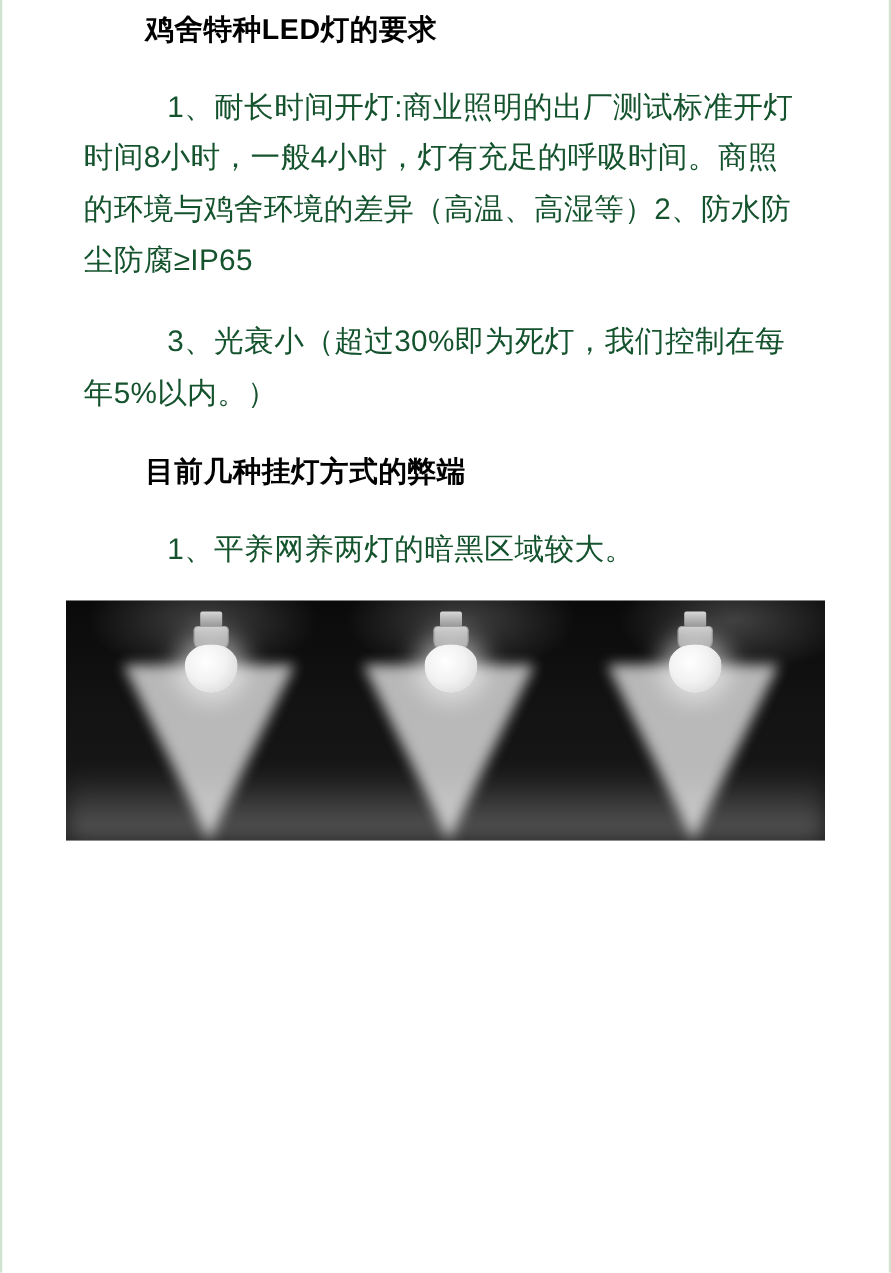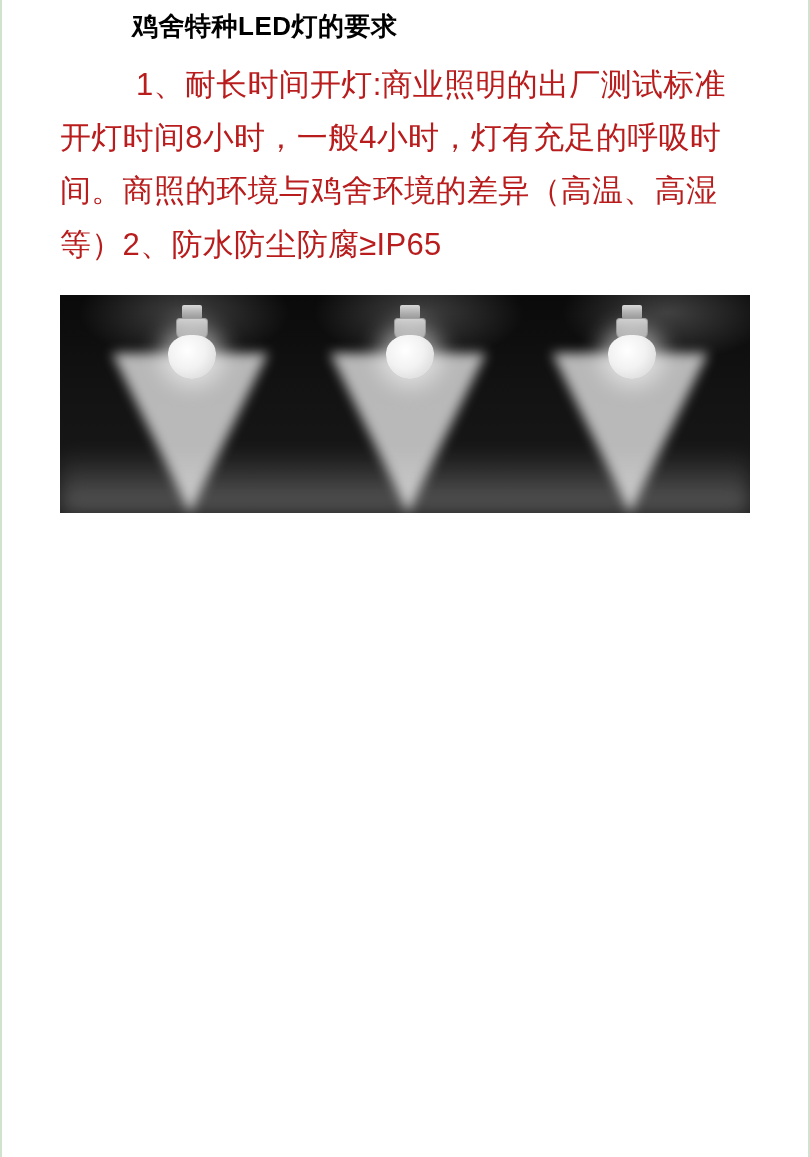--- a/index.html
+++ b/index.html
@@ -30,23 +30,23 @@
   h2.heading {
     font-size: 26px;
     font-weight: bold;
     color: #000000;
     margin: 0;
     padding: 8px 0 6px 72px;
     line-height: 1.45;
     letter-spacing: 0.5px;
   }
   p.para {
-    font-size: 31px;
-    color: #b91c1c;
-    margin: 0;
+    font-size: 27px;
+    color: #14532d;
+    margin: 16px;
     padding: 6px 0 6px 0;
     line-height: 1.72;
     text-indent: 76px;
     letter-spacing: 0.3px;
   }
   .figure {
     margin: 18px 0 14px 0;
     padding: 0;
     width: 690px;
     height: 218px;
@@ -127,25 +127,28 @@
 </head>
 <body>
 
 <div class="page">
   <div class="content">
 
     <h2 class="heading">鸡舍特种LED灯的要求</h2>
 
     <p class="para">1、耐长时间开灯:商业照明的出厂测试标准开灯时间8小时，一般4小时，灯有充足的呼吸时间。商照的环境与鸡舍环境的差异（高温、高湿等）2、防水防尘防腐≥IP65</p>
 
+    <p class="para">3、光衰小（超过30%即为死灯，我们控制在每年5%以内。）</p>
 
 
 
 
+    <h2 class="heading">目前几种挂灯方式的弊端</h2>
 
+    <p class="para">1、平养网养两灯的暗黑区域较大。</p>
 
     <div class="figure">
       <div class="fig-inner"></div>
       <div class="beam b1"></div>
       <div class="beam b2"></div>
       <div class="beam b3"></div>
       <div class="floor-glow"></div>
       <div class="bulb p1">
         <div class="cap"></div>
         <div class="neck"></div>

